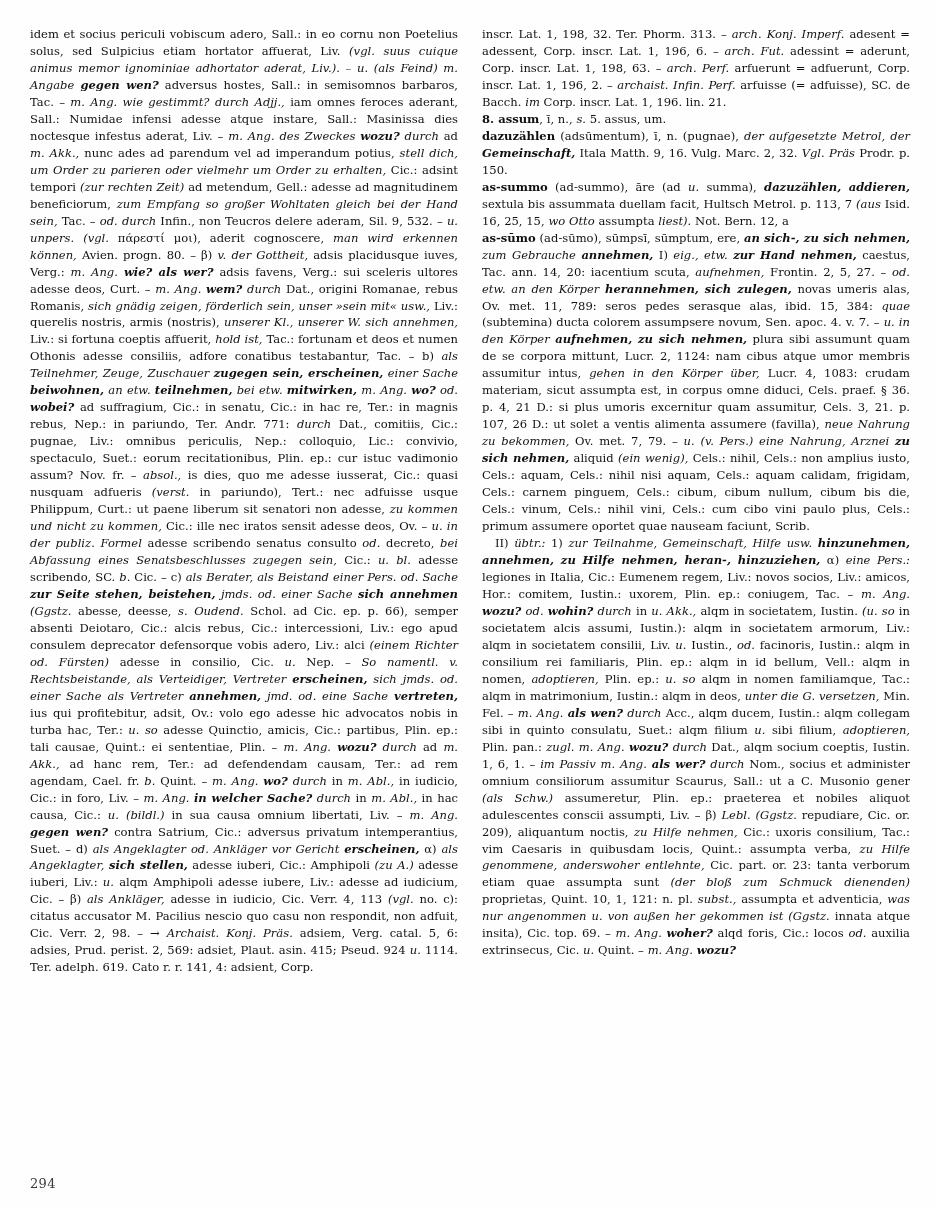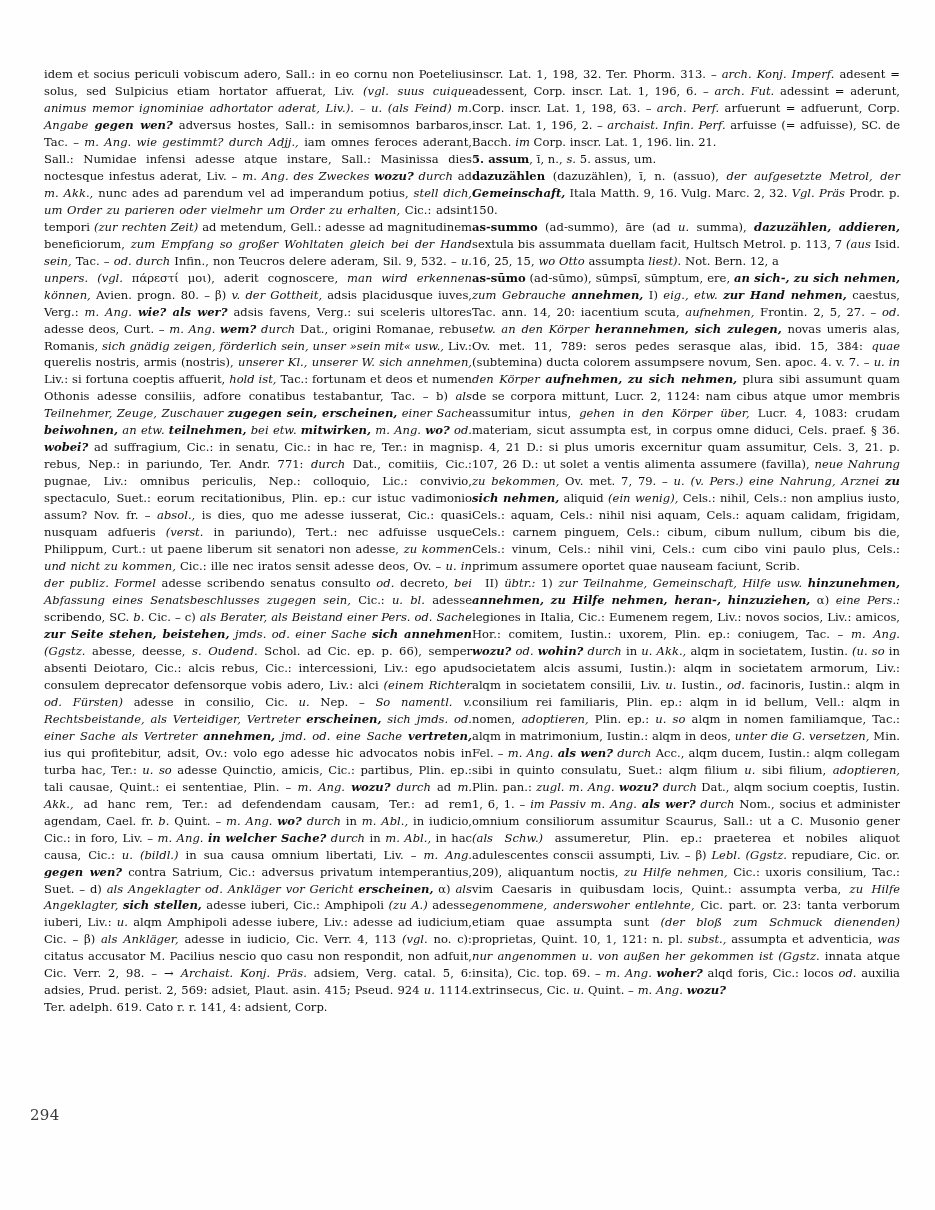--- a/index.html
+++ b/index.html
@@ -16,26 +16,26 @@
   }
   #page {
     position: relative;
     width: 935px;
     height: 1210px;
     background: #fefefe;
     box-sizing: border-box;
   }
   #columns {
     position: absolute;
-    left: 44px;
+    left: 30px;
     top: 26px;
     width: 880px;
     height: 1120px;
     display: flex;
-    margin-top: 40px;
+    gap: 24px;
   }
   .col {
     width: 428px;
     font-size: 11.55px;
     line-height: 16.97px;
     text-align: justify;
     text-justify: inter-word;
     hyphens: manual;
     word-spacing: 0.1px;
   }
@@ -46,39 +46,39 @@
   .col p.ind {
     text-indent: 13px;
   }
   
   .b { font-weight: bold; }
   .i { font-style: italic; }
   .bi { font-weight: bold; font-style: italic; }
   #folio {
     position: absolute;
     left: 30px;
-    top: 1106px;
-    font-size: 15px;
+    top: 1176px;
+    font-size: 13px;
     color: #3a3a3a;
     letter-spacing: 0.3px;
   }
 </style>
 </head>
 <body>
 
 <div id="page">
 
   <div id="columns">
     <div class="col">
         <p><span>idem et socius periculi vobiscum adero, Sall.: in eo cornu non Poetelius solus, sed Sulpicius etiam hortator affuerat, Liv. </span><span class="i">(vgl. suus cuique animus memor ignominiae adhortator aderat, Liv.). – u. (als Feind) m. Angabe </span><span class="bi">gegen wen?</span><span> adversus hostes, Sall.: in semisomnos barbaros, Tac. – </span><span class="i">m. Ang. wie gestimmt? durch Adjj.,</span><span> iam omnes feroces aderant, Sall.: Numidae infensi adesse atque instare, Sall.: Masinissa dies noctesque infestus aderat, Liv. – </span><span class="i">m. Ang. des Zweckes </span><span class="bi">wozu?</span><span class="i"> durch</span><span> ad </span><span class="i">m. Akk.,</span><span> nunc ades ad parendum vel ad imperandum potius, </span><span class="i">stell dich, um Order zu parieren oder vielmehr um Order zu erhalten,</span><span> Cic.: adsint tempori </span><span class="i">(zur rechten Zeit)</span><span> ad metendum, Gell.: adesse ad magnitudinem beneficiorum, </span><span class="i">zum Empfang so großer Wohltaten gleich bei der Hand sein,</span><span> Tac. – </span><span class="i">od. durch</span><span> Infin., non Teucros delere aderam, Sil. 9, 532. – </span><span class="i">u. unpers. (vgl.</span><span> πάρεστί μοι), aderit cognoscere, </span><span class="i">man wird erkennen können,</span><span> Avien. progn. 80. – β) </span><span class="i">v. der Gottheit,</span><span> adsis placidusque iuves, Verg.: </span><span class="i">m. Ang. </span><span class="bi">wie? als wer?</span><span> adsis favens, Verg.: sui sceleris ultores adesse deos, Curt. – </span><span class="i">m. Ang. </span><span class="bi">wem?</span><span class="i"> durch</span><span> Dat., origini Romanae, rebus Romanis, </span><span class="i">sich gnädig zeigen, förderlich sein, unser »sein mit« usw.,</span><span> Liv.: querelis nostris, armis (nostris), </span><span class="i">unserer Kl., unserer W. sich annehmen,</span><span> Liv.: si fortuna coeptis affuerit, </span><span class="i">hold ist,</span><span> Tac.: fortunam et deos et numen Othonis adesse consiliis, adfore conatibus testabantur, Tac. – b) </span><span class="i">als Teilnehmer, Zeuge, Zuschauer </span><span class="bi">zugegen sein, erscheinen,</span><span class="i"> einer Sache </span><span class="bi">beiwohnen,</span><span class="i"> an etw. </span><span class="bi">teilnehmen,</span><span class="i"> bei etw. </span><span class="bi">mitwirken,</span><span class="i"> m. Ang. </span><span class="bi">wo?</span><span class="i"> od. </span><span class="bi">wobei?</span><span> ad suffragium, Cic.: in senatu, Cic.: in hac re, Ter.: in magnis rebus, Nep.: in pariundo, Ter. Andr. 771: </span><span class="i">durch</span><span> Dat., comitiis, Cic.: pugnae, Liv.: omnibus periculis, Nep.: colloquio, Lic.: convivio, spectaculo, Suet.: eorum recitationibus, Plin. ep.: cur istuc vadimonio assum? Nov. fr. – </span><span class="i">absol.,</span><span> is dies, quo me adesse iusserat, Cic.: quasi nusquam adfueris </span><span class="i">(verst.</span><span> in pariundo), Tert.: nec adfuisse usque Philippum, Curt.: ut paene liberum sit senatori non adesse, </span><span class="i">zu kommen und nicht zu kommen,</span><span> Cic.: ille nec iratos sensit adesse deos, Ov. – </span><span class="i">u. in der publiz. Formel</span><span> adesse scribendo senatus consulto </span><span class="i">od.</span><span> decreto, </span><span class="i">bei Abfassung eines Senatsbeschlusses zugegen sein,</span><span> Cic.: </span><span class="i">u. bl.</span><span> adesse scribendo, SC. </span><span class="i">b.</span><span> Cic. – c) </span><span class="i">als Berater, als Beistand einer Pers. od. Sache </span><span class="bi">zur Seite stehen, beistehen,</span><span class="i"> jmds. od. einer Sache </span><span class="bi">sich annehmen</span><span class="i"> (Ggstz.</span><span> abesse, deesse, </span><span class="i">s. Oudend.</span><span> Schol. ad Cic. ep. p. 66), semper absenti Deiotaro, Cic.: alcis rebus, Cic.: intercessioni, Liv.: ego apud consulem deprecator defensorque vobis adero, Liv.: alci </span><span class="i">(einem Richter od. Fürsten)</span><span> adesse in consilio, Cic. </span><span class="i">u.</span><span> Nep. – </span><span class="i">So namentl. v. Rechtsbeistande, als Verteidiger, Vertreter </span><span class="bi">erscheinen,</span><span class="i"> sich jmds. od. einer Sache als Vertreter </span><span class="bi">annehmen,</span><span class="i"> jmd. od. eine Sache </span><span class="bi">vertreten,</span><span> ius qui profitebitur, adsit, Ov.: volo ego adesse hic advocatos nobis in turba hac, Ter.: </span><span class="i">u. so</span><span> adesse Quinctio, amicis, Cic.: partibus, Plin. ep.: tali causae, Quint.: ei sententiae, Plin. – </span><span class="i">m. Ang. </span><span class="bi">wozu?</span><span class="i"> durch</span><span> ad </span><span class="i">m. Akk.,</span><span> ad hanc rem, Ter.: ad defendendam causam, Ter.: ad rem agendam, Cael. fr. </span><span class="i">b.</span><span> Quint. – </span><span class="i">m. Ang. </span><span class="bi">wo?</span><span class="i"> durch</span><span> in </span><span class="i">m. Abl.,</span><span> in iudicio, Cic.: in foro, Liv. – </span><span class="i">m. Ang. </span><span class="bi">in welcher Sache?</span><span class="i"> durch</span><span> in </span><span class="i">m. Abl.,</span><span> in hac causa, Cic.: </span><span class="i">u. (bildl.)</span><span> in sua causa omnium libertati, Liv. – </span><span class="i">m. Ang. </span><span class="bi">gegen wen?</span><span> contra Satrium, Cic.: adversus privatum intemperantius, Suet. – d) </span><span class="i">als Angeklagter od. Ankläger vor Gericht </span><span class="bi">erscheinen,</span><span> α) </span><span class="i">als Angeklagter, </span><span class="bi">sich stellen,</span><span> adesse iuberi, Cic.: Amphipoli </span><span class="i">(zu A.)</span><span> adesse iuberi, Liv.: </span><span class="i">u.</span><span> alqm Amphipoli adesse iubere, Liv.: adesse ad iudicium, Cic. – β) </span><span class="i">als Ankläger,</span><span> adesse in iudicio, Cic. Verr. 4, 113 </span><span class="i">(vgl.</span><span> no. c): citatus accusator M. Pacilius nescio quo casu non respondit, non adfuit, Cic. Verr. 2, 98. – → </span><span class="i">Archaist. Konj. Präs.</span><span> adsiem, Verg. catal. 5, 6: adsies, Prud. perist. 2, 569: adsiet, Plaut. asin. 415; Pseud. 924 </span><span class="i">u.</span><span> 1114. Ter. adelph. 619. Cato r. r. 141, 4: adsient, Corp.</span></p>
       </div>
     <div class="col">
         <p><span>inscr. Lat. 1, 198, 32. Ter. Phorm. 313. – </span><span class="i">arch. Konj. Imperf.</span><span> adesent = adessent, Corp. inscr. Lat. 1, 196, 6. – </span><span class="i">arch. Fut.</span><span> adessint = aderunt, Corp. inscr. Lat. 1, 198, 63. – </span><span class="i">arch. Perf.</span><span> arfuerunt = adfuerunt, Corp. inscr. Lat. 1, 196, 2. – </span><span class="i">archaist. Infin. Perf.</span><span> arfuisse (= adfuisse), SC. de Bacch. </span><span class="i">im</span><span> Corp. inscr. Lat. 1, 196. lin. 21.</span></p>
-        <p><span class="b">5. assum</span><span>, ī, n., </span><span class="i">s.</span><span> 5. assus, um.</span></p>
-        <p><span class="b">dazuzählen</span><span> (dazuzählen), ī, n. (assuo), </span><span class="i">der aufgesetzte Metrol, der </span><span class="bi">Gemeinschaft,</span><span> Itala Matth. 9, 16. Vulg. Marc. 2, 32. </span><span class="i">Vgl. Präs</span><span> Prodr. p. 150.</span></p>
+        <p><span class="b">8. assum</span><span>, ī, n., </span><span class="i">s.</span><span> 5. assus, um.</span></p>
+        <p><span class="b">dazuzählen</span><span> (adsūmentum), ī, n. (pugnae), </span><span class="i">der aufgesetzte Metrol, der </span><span class="bi">Gemeinschaft,</span><span> Itala Matth. 9, 16. Vulg. Marc. 2, 32. </span><span class="i">Vgl. Präs</span><span> Prodr. p. 150.</span></p>
         <p><span class="b">as-summo</span><span> (ad-summo), āre (ad </span><span class="i">u.</span><span> summa), </span><span class="bi">dazuzählen, addieren,</span><span> sextula bis assummata duellam facit, Hultsch Metrol. p. 113, 7 </span><span class="i">(aus</span><span> Isid. 16, 25, 15, </span><span class="i">wo Otto</span><span> assumpta </span><span class="i">liest).</span><span> Not. Bern. 12, a</span></p>
         <p><span class="b">as-sūmo</span><span> (ad-sūmo), sūmpsī, sūmptum, ere, </span><span class="bi">an sich-, zu sich nehmen,</span><span class="i"> zum Gebrauche </span><span class="bi">annehmen,</span><span> I) </span><span class="i">eig., etw. </span><span class="bi">zur Hand nehmen,</span><span> caestus, Tac. ann. 14, 20: iacentium scuta, </span><span class="i">aufnehmen,</span><span> Frontin. 2, 5, 27. – </span><span class="i">od. etw. an den Körper </span><span class="bi">herannehmen, sich zulegen,</span><span> novas umeris alas, Ov. met. 11, 789: seros pedes serasque alas, ibid. 15, 384: </span><span class="i">quae</span><span> (subtemina) ducta colorem assumpsere novum, Sen. apoc. 4. v. 7. – </span><span class="i">u. in den Körper </span><span class="bi">aufnehmen, zu sich nehmen,</span><span> plura sibi assumunt quam de se corpora mittunt, Lucr. 2, 1124: nam cibus atque umor membris assumitur intus, </span><span class="i">gehen in den Körper über,</span><span> Lucr. 4, 1083: crudam materiam, sicut assumpta est, in corpus omne diduci, Cels. praef. § 36. p. 4, 21 D.: si plus umoris excernitur quam assumitur, Cels. 3, 21. p. 107, 26 D.: ut solet a ventis alimenta assumere (favilla), </span><span class="i">neue Nahrung zu bekommen,</span><span> Ov. met. 7, 79. – </span><span class="i">u. (v. Pers.) eine Nahrung, Arznei </span><span class="bi">zu sich nehmen,</span><span> aliquid </span><span class="i">(ein wenig),</span><span> Cels.: nihil, Cels.: non amplius iusto, Cels.: aquam, Cels.: nihil nisi aquam, Cels.: aquam calidam, frigidam, Cels.: carnem pinguem, Cels.: cibum, cibum nullum, cibum bis die, Cels.: vinum, Cels.: nihil vini, Cels.: cum cibo vini paulo plus, Cels.: primum assumere oportet quae nauseam faciunt, Scrib.</span></p>
         <p class="ind"><span>II) </span><span class="i">übtr.:</span><span> 1) </span><span class="i">zur Teilnahme, Gemeinschaft, Hilfe usw. </span><span class="bi">hinzunehmen, annehmen, zu Hilfe nehmen, heran-, hinzuziehen,</span><span> α) </span><span class="i">eine Pers.:</span><span> legiones in Italia, Cic.: Eumenem regem, Liv.: novos socios, Liv.: amicos, Hor.: comitem, Iustin.: uxorem, Plin. ep.: coniugem, Tac. – </span><span class="i">m. Ang. </span><span class="bi">wozu?</span><span class="i"> od. </span><span class="bi">wohin?</span><span class="i"> durch</span><span> in </span><span class="i">u. Akk.,</span><span> alqm in societatem, Iustin. </span><span class="i">(u. so</span><span> in societatem alcis assumi, Iustin.): alqm in societatem armorum, Liv.: alqm in societatem consilii, Liv. </span><span class="i">u.</span><span> Iustin., </span><span class="i">od.</span><span> facinoris, Iustin.: alqm in consilium rei familiaris, Plin. ep.: alqm in id bellum, Vell.: alqm in nomen, </span><span class="i">adoptieren,</span><span> Plin. ep.: </span><span class="i">u. so</span><span> alqm in nomen familiamque, Tac.: alqm in matrimonium, Iustin.: alqm in deos, </span><span class="i">unter die G. versetzen,</span><span> Min. Fel. – </span><span class="i">m. Ang. </span><span class="bi">als wen?</span><span class="i"> durch</span><span> Acc., alqm ducem, Iustin.: alqm collegam sibi in quinto consulatu, Suet.: alqm filium </span><span class="i">u.</span><span> sibi filium, </span><span class="i">adoptieren,</span><span> Plin. pan.: </span><span class="i">zugl. m. Ang. </span><span class="bi">wozu?</span><span class="i"> durch</span><span> Dat., alqm socium coeptis, Iustin. 1, 6, 1. – </span><span class="i">im Passiv m. Ang. </span><span class="bi">als wer?</span><span class="i"> durch</span><span> Nom., socius et administer omnium consiliorum assumitur Scaurus, Sall.: ut a C. Musonio gener </span><span class="i">(als Schw.)</span><span> assumeretur, Plin. ep.: praeterea et nobiles aliquot adulescentes conscii assumpti, Liv. – β) </span><span class="i">Lebl. (Ggstz.</span><span> repudiare, Cic. or. 209), aliquantum noctis, </span><span class="i">zu Hilfe nehmen,</span><span> Cic.: uxoris consilium, Tac.: vim Caesaris in quibusdam locis, Quint.: assumpta verba, </span><span class="i">zu Hilfe genommene, anderswoher entlehnte,</span><span> Cic. part. or. 23: tanta verborum etiam quae assumpta sunt </span><span class="i">(der bloß zum Schmuck dienenden)</span><span> proprietas, Quint. 10, 1, 121: n. pl. </span><span class="i">subst.,</span><span> assumpta et adventicia, </span><span class="i">was nur angenommen u. von außen her gekommen ist (Ggstz.</span><span> innata atque insita), Cic. top. 69. – </span><span class="i">m. Ang. </span><span class="bi">woher?</span><span> alqd foris, Cic.: locos </span><span class="i">od.</span><span> auxilia extrinsecus, Cic. </span><span class="i">u.</span><span> Quint. – </span><span class="i">m. Ang. </span><span class="bi">wozu?</span></p>
       </div>
   </div>
 
   <div id="folio">294</div>
 
 </div>
 

